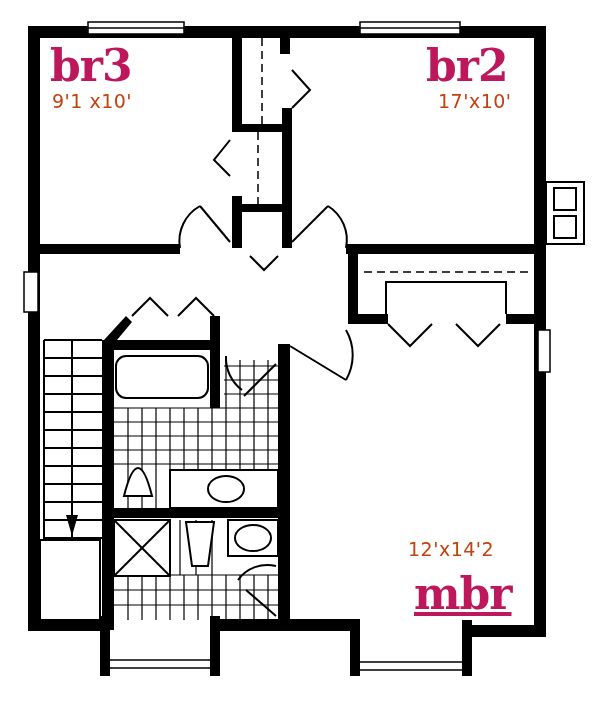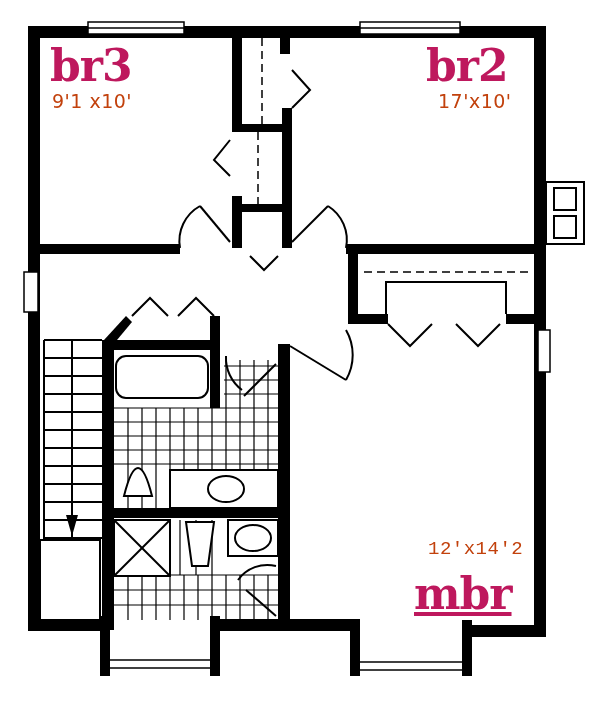--- a/index.html
+++ b/index.html
@@ -147,14 +147,14 @@
     <rect x="554" y="216" width="22" height="22"></rect>
   </g>
 </svg>
 
 <div class="room-name" style="left:50px; top:44px;">br3</div>
 <div class="room-dim" style="left:52px; top:92px;">9'1 x10'</div>
 
 <div class="room-name" style="left:414px; top:44px;margin-left:12px;">br2</div>
 <div class="room-dim" style="left:438px; top:92px;">17'x10'</div>
 
-<div class="room-dim" style="left:428px; top:540px;font-family:Liberation Mono, monospace;">12'x14'2</div>
+<div class="room-dim" style="left:408px; top:540px;">12'x14'2</div>
 <div class="room-name" style="left:414px; top:572px;text-decoration:underline;">mbr</div>
 
 </body></html>

